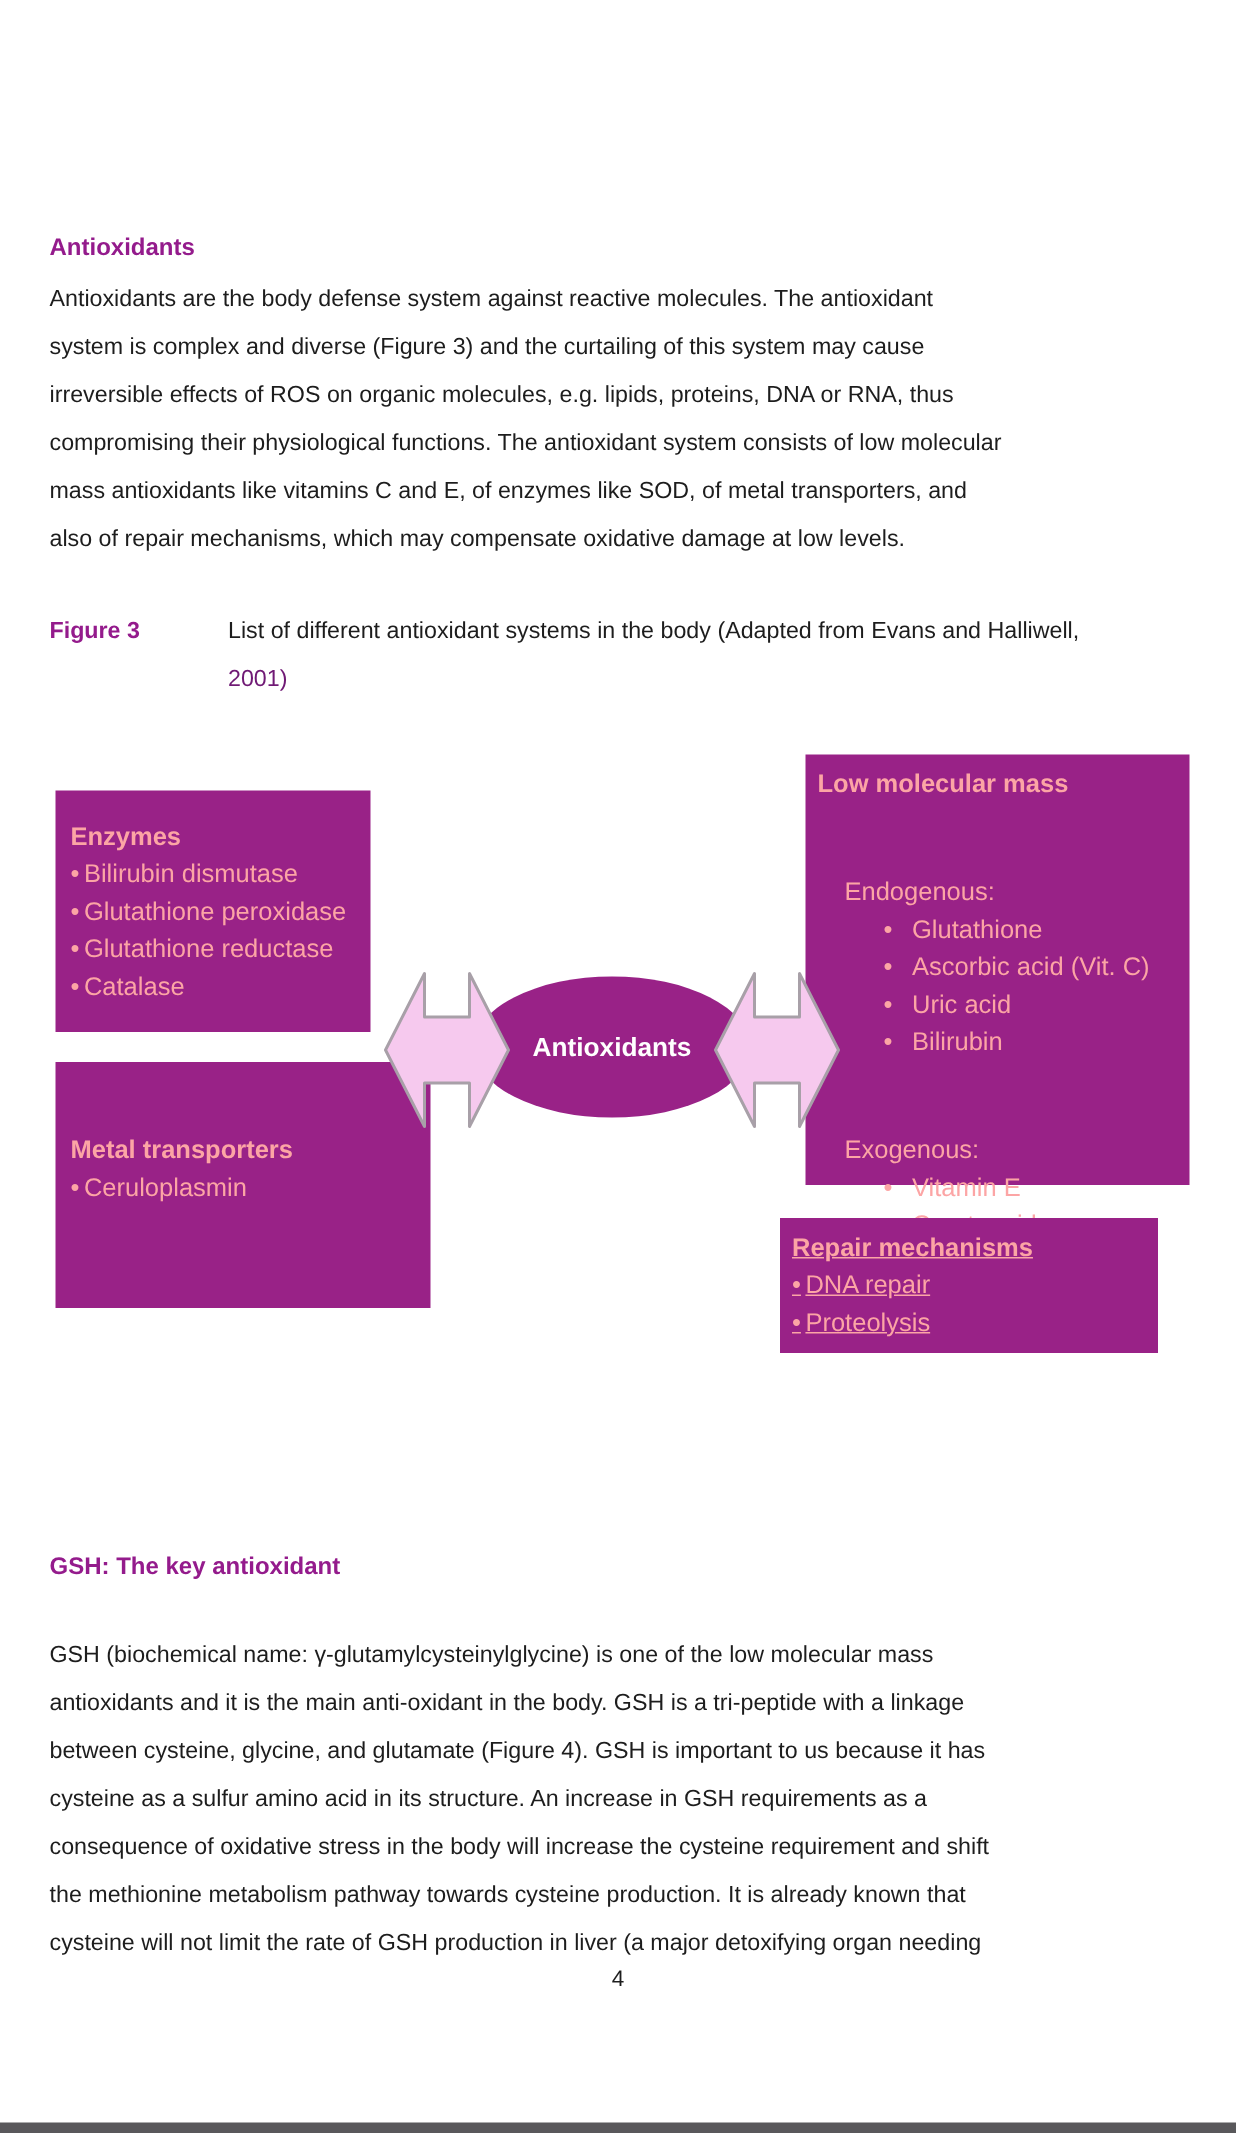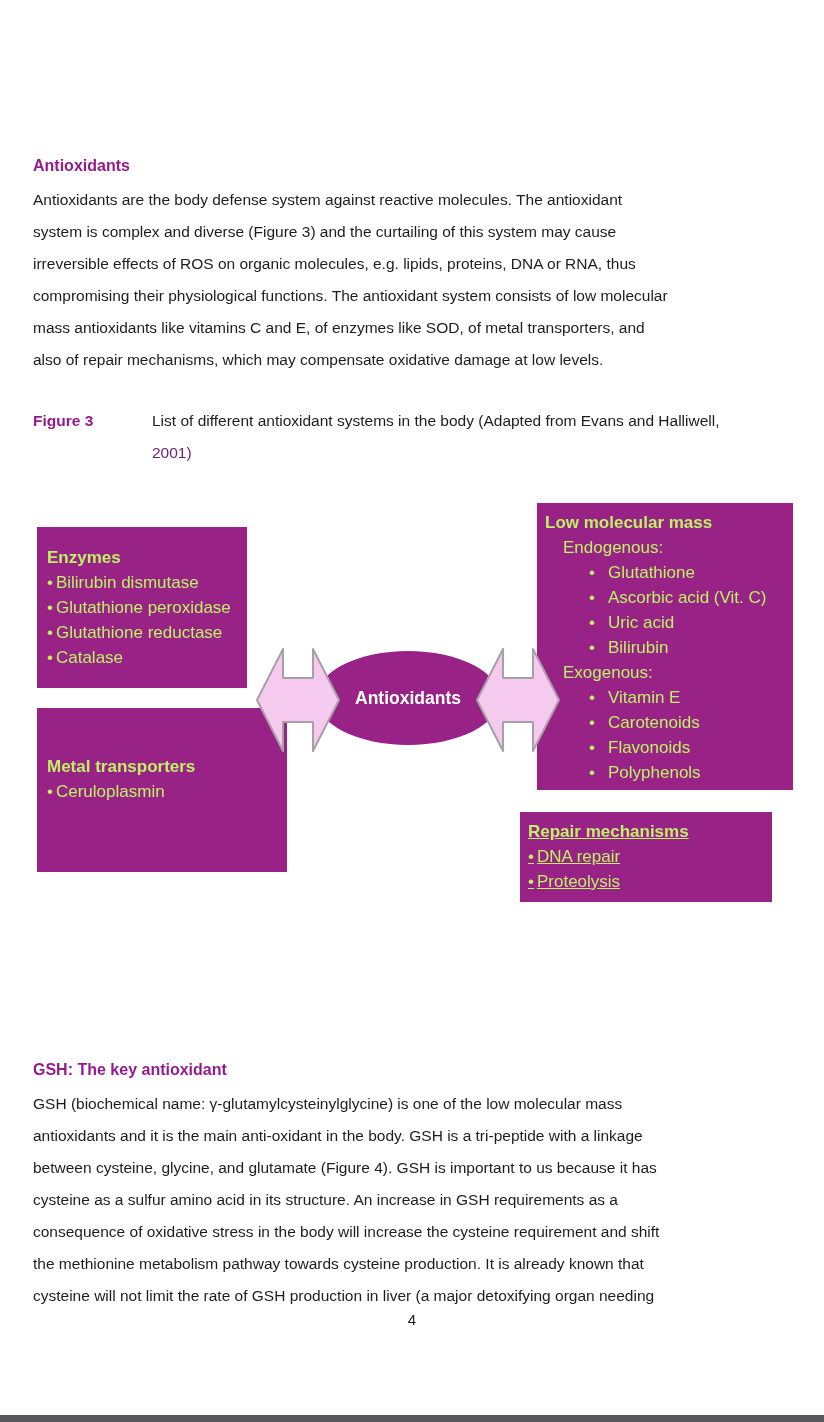--- a/index.html
+++ b/index.html
@@ -6,46 +6,46 @@
   .page{
     position:relative;width:824px;height:1422px;background:#ffffff;overflow:hidden;
     font-family:"Liberation Sans",sans-serif;color:#202020;
   }
   
   .sec-heading{
     position:absolute;left:33px;margin:0;font-size:16px;font-weight:bold;
     color:#941b8c;line-height:32px;white-space:nowrap;
   }
   .h-antiox{top:150px;}
-  .h-gsh{top:1054px;}
+  .h-gsh{top:1029px;}
   
   .para{position:absolute;left:33px;font-size:15.5px;line-height:32px;color:#1d1d1d;}
   .para-1{top:184px;}
   .para-2{top:1088px;}
   .tline{white-space:nowrap;}
   
   .figlabel{
     position:absolute;left:33px;top:405px;font-size:15.5px;font-weight:bold;
     color:#941b8c;line-height:32px;white-space:nowrap;
   }
   .figcap1{position:absolute;left:152px;top:405px;font-size:15.5px;line-height:32px;white-space:nowrap;color:#1d1d1d;}
   .figcap2{position:absolute;left:152px;top:437px;font-size:15.5px;line-height:32px;white-space:nowrap;color:#701a75;}
   
   .dbox{
-    position:absolute;background:#992287;color:#bef264;font-size:17px;line-height:25px;
+    position:absolute;background:#992287;color:#fca5a5;font-size:17px;line-height:25px;
     z-index:1;box-sizing:border-box;
   }
   .box-enzymes{left:37px;top:527px;width:210px;height:161px;padding:18px 6px 0 10px;}
   .box-metal{left:37px;top:708px;width:250px;height:164px;padding:46px 6px 0 10px;}
   .box-lowmass{left:537px;top:503px;width:256px;height:287px;padding:7px 4px 0 8px;}
   .box-repair{left:520px;top:812px;width:252px;height:90px;padding:7px 4px 0 8px;text-decoration:underline;}
   .boxtitle{font-weight:bold;white-space:nowrap;}
   .b-left{white-space:nowrap;}
   .b-left::before{content:"\2022";margin-right:3px;}
-  .sub-label{padding-left:18px;white-space:nowrap;}
+  .sub-label{padding-left:18px;white-space:nowrap;margin-top:47px;}
   .b-right{padding-left:40px;white-space:nowrap;}
   .b-right::before{content:"\2022";display:inline-block;width:14px;margin-right:9px;text-align:center;}
   .ellipse{
     position:absolute;left:316px;top:651px;width:184px;height:94px;background:#992287;
     border-radius:50%;z-index:2;display:flex;align-items:center;justify-content:center;
   }
   .ellipse span{color:#ffffff;font-size:17.5px;font-weight:bold;}
   .arrow{position:absolute;z-index:3;}
   .arrow-left{left:256px;top:647px;}
   .arrow-right{left:476px;top:647px;}

